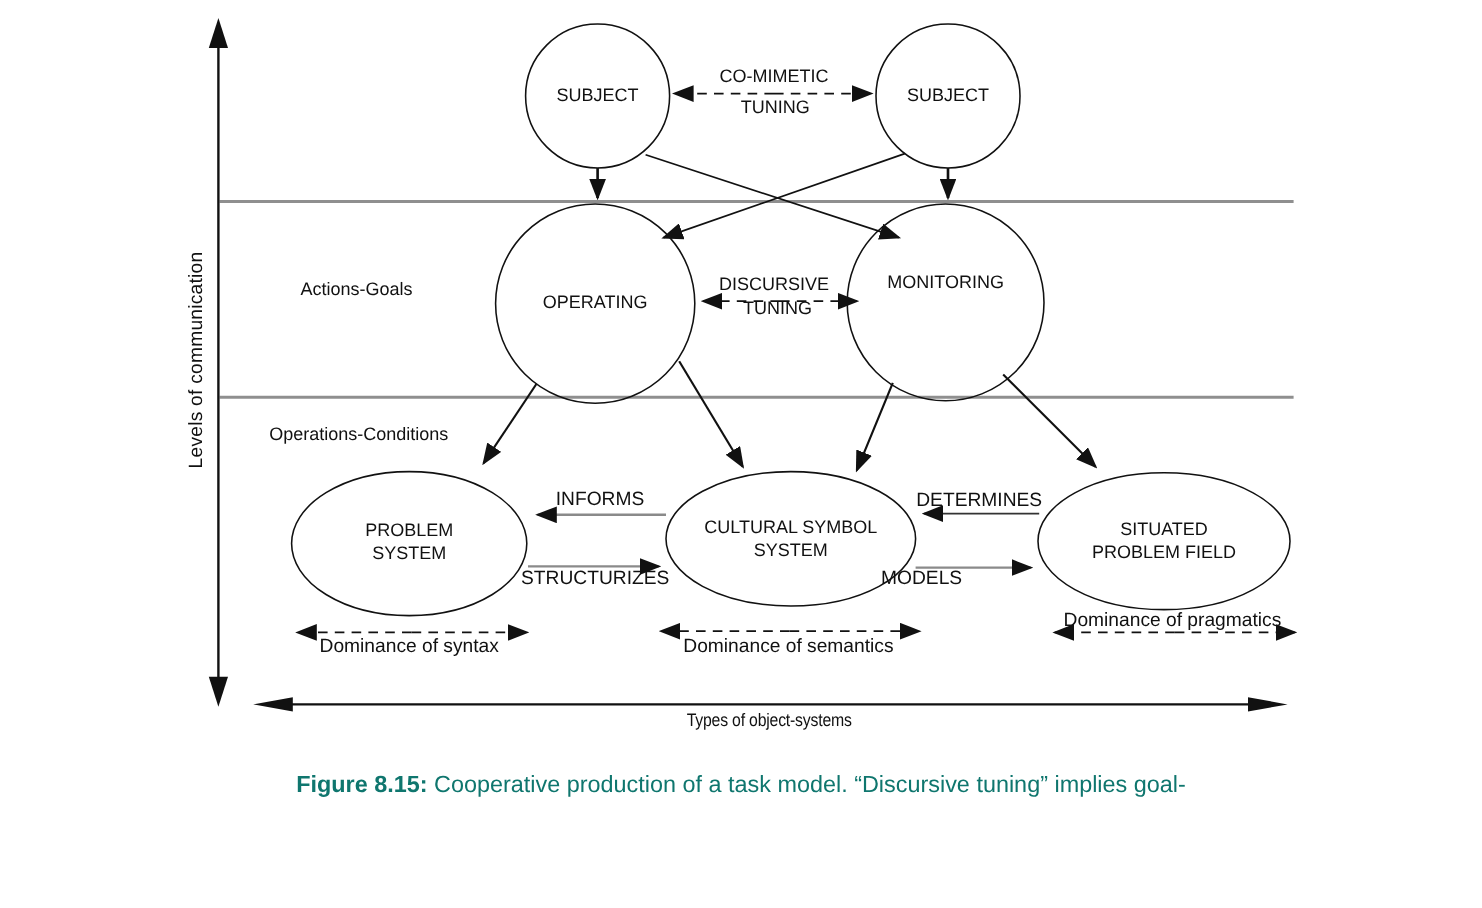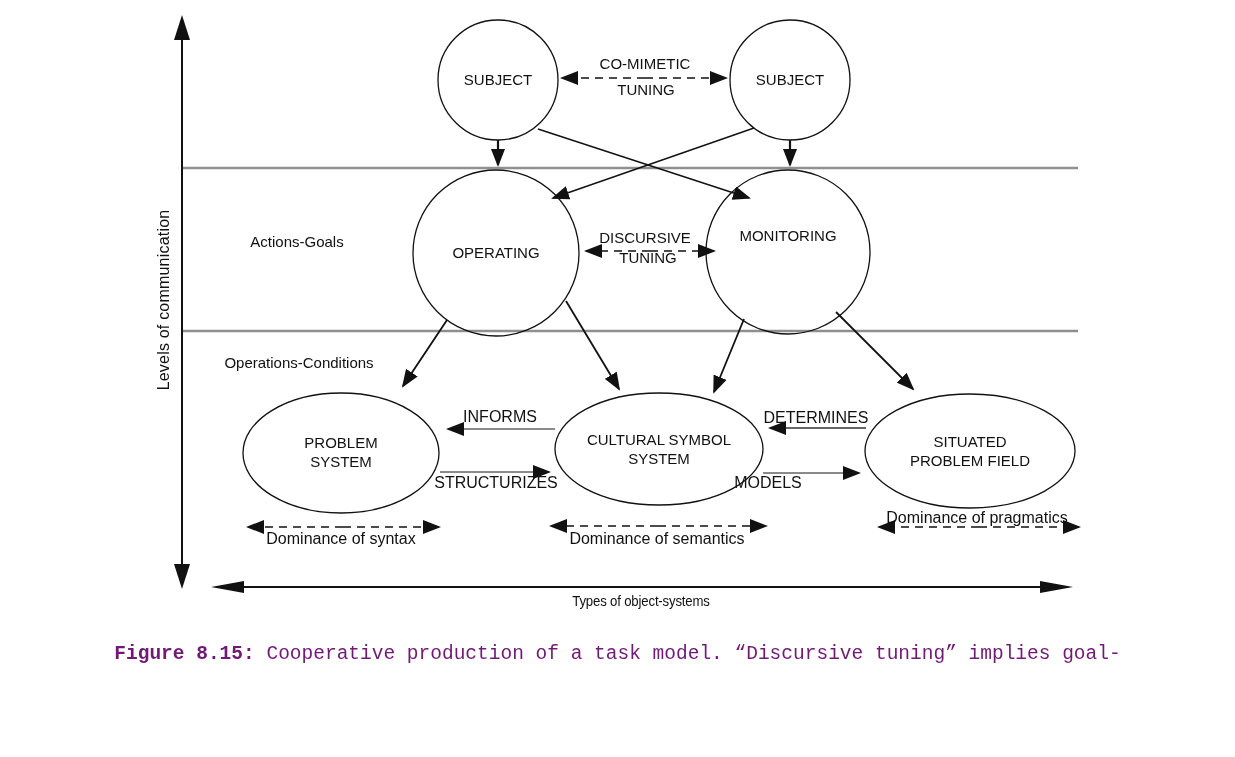--- a/index.html
+++ b/index.html
@@ -10,21 +10,21 @@
        color:#111;white-space:nowrap;text-align:center;}
   .lbl.small{font-size:16px;line-height:14px;}
   .lbl.two-line{line-height:19px;}
   .lbl.rot{transform:translate(-50%,-50%) rotate(-90deg);font-size:16px;letter-spacing:.2px;}
   .lbl.condensed{transform:translate(-50%,-50%) scaleX(.88);letter-spacing:-.2px;}
   .dotted-box{position:absolute;left:202px;top:75px;width:220px;height:33px;
               border:2px dotted #111;box-sizing:border-box;display:flex;
               align-items:center;justify-content:center;}
   .dotted-box .lbl{position:static;transform:none;}
   #caption{position:absolute;left:0;right:0;top:641px;text-align:center;
-           font-family:Liberation Mono, monospace;font-size:19.5px;line-height:27px;color:#701a75;}
+           font-family:Liberation Sans, sans-serif;font-size:19.5px;line-height:27px;color:#0f766e;}
   #caption b{font-weight:bold;}
   #caption i{font-style:italic;}
 </style>
 </head>
 <body>
 
 <div id="figure">
 
   <svg id="diagram-svg" width="1235" height="757" viewBox="0 0 1235 757">
     <defs>

